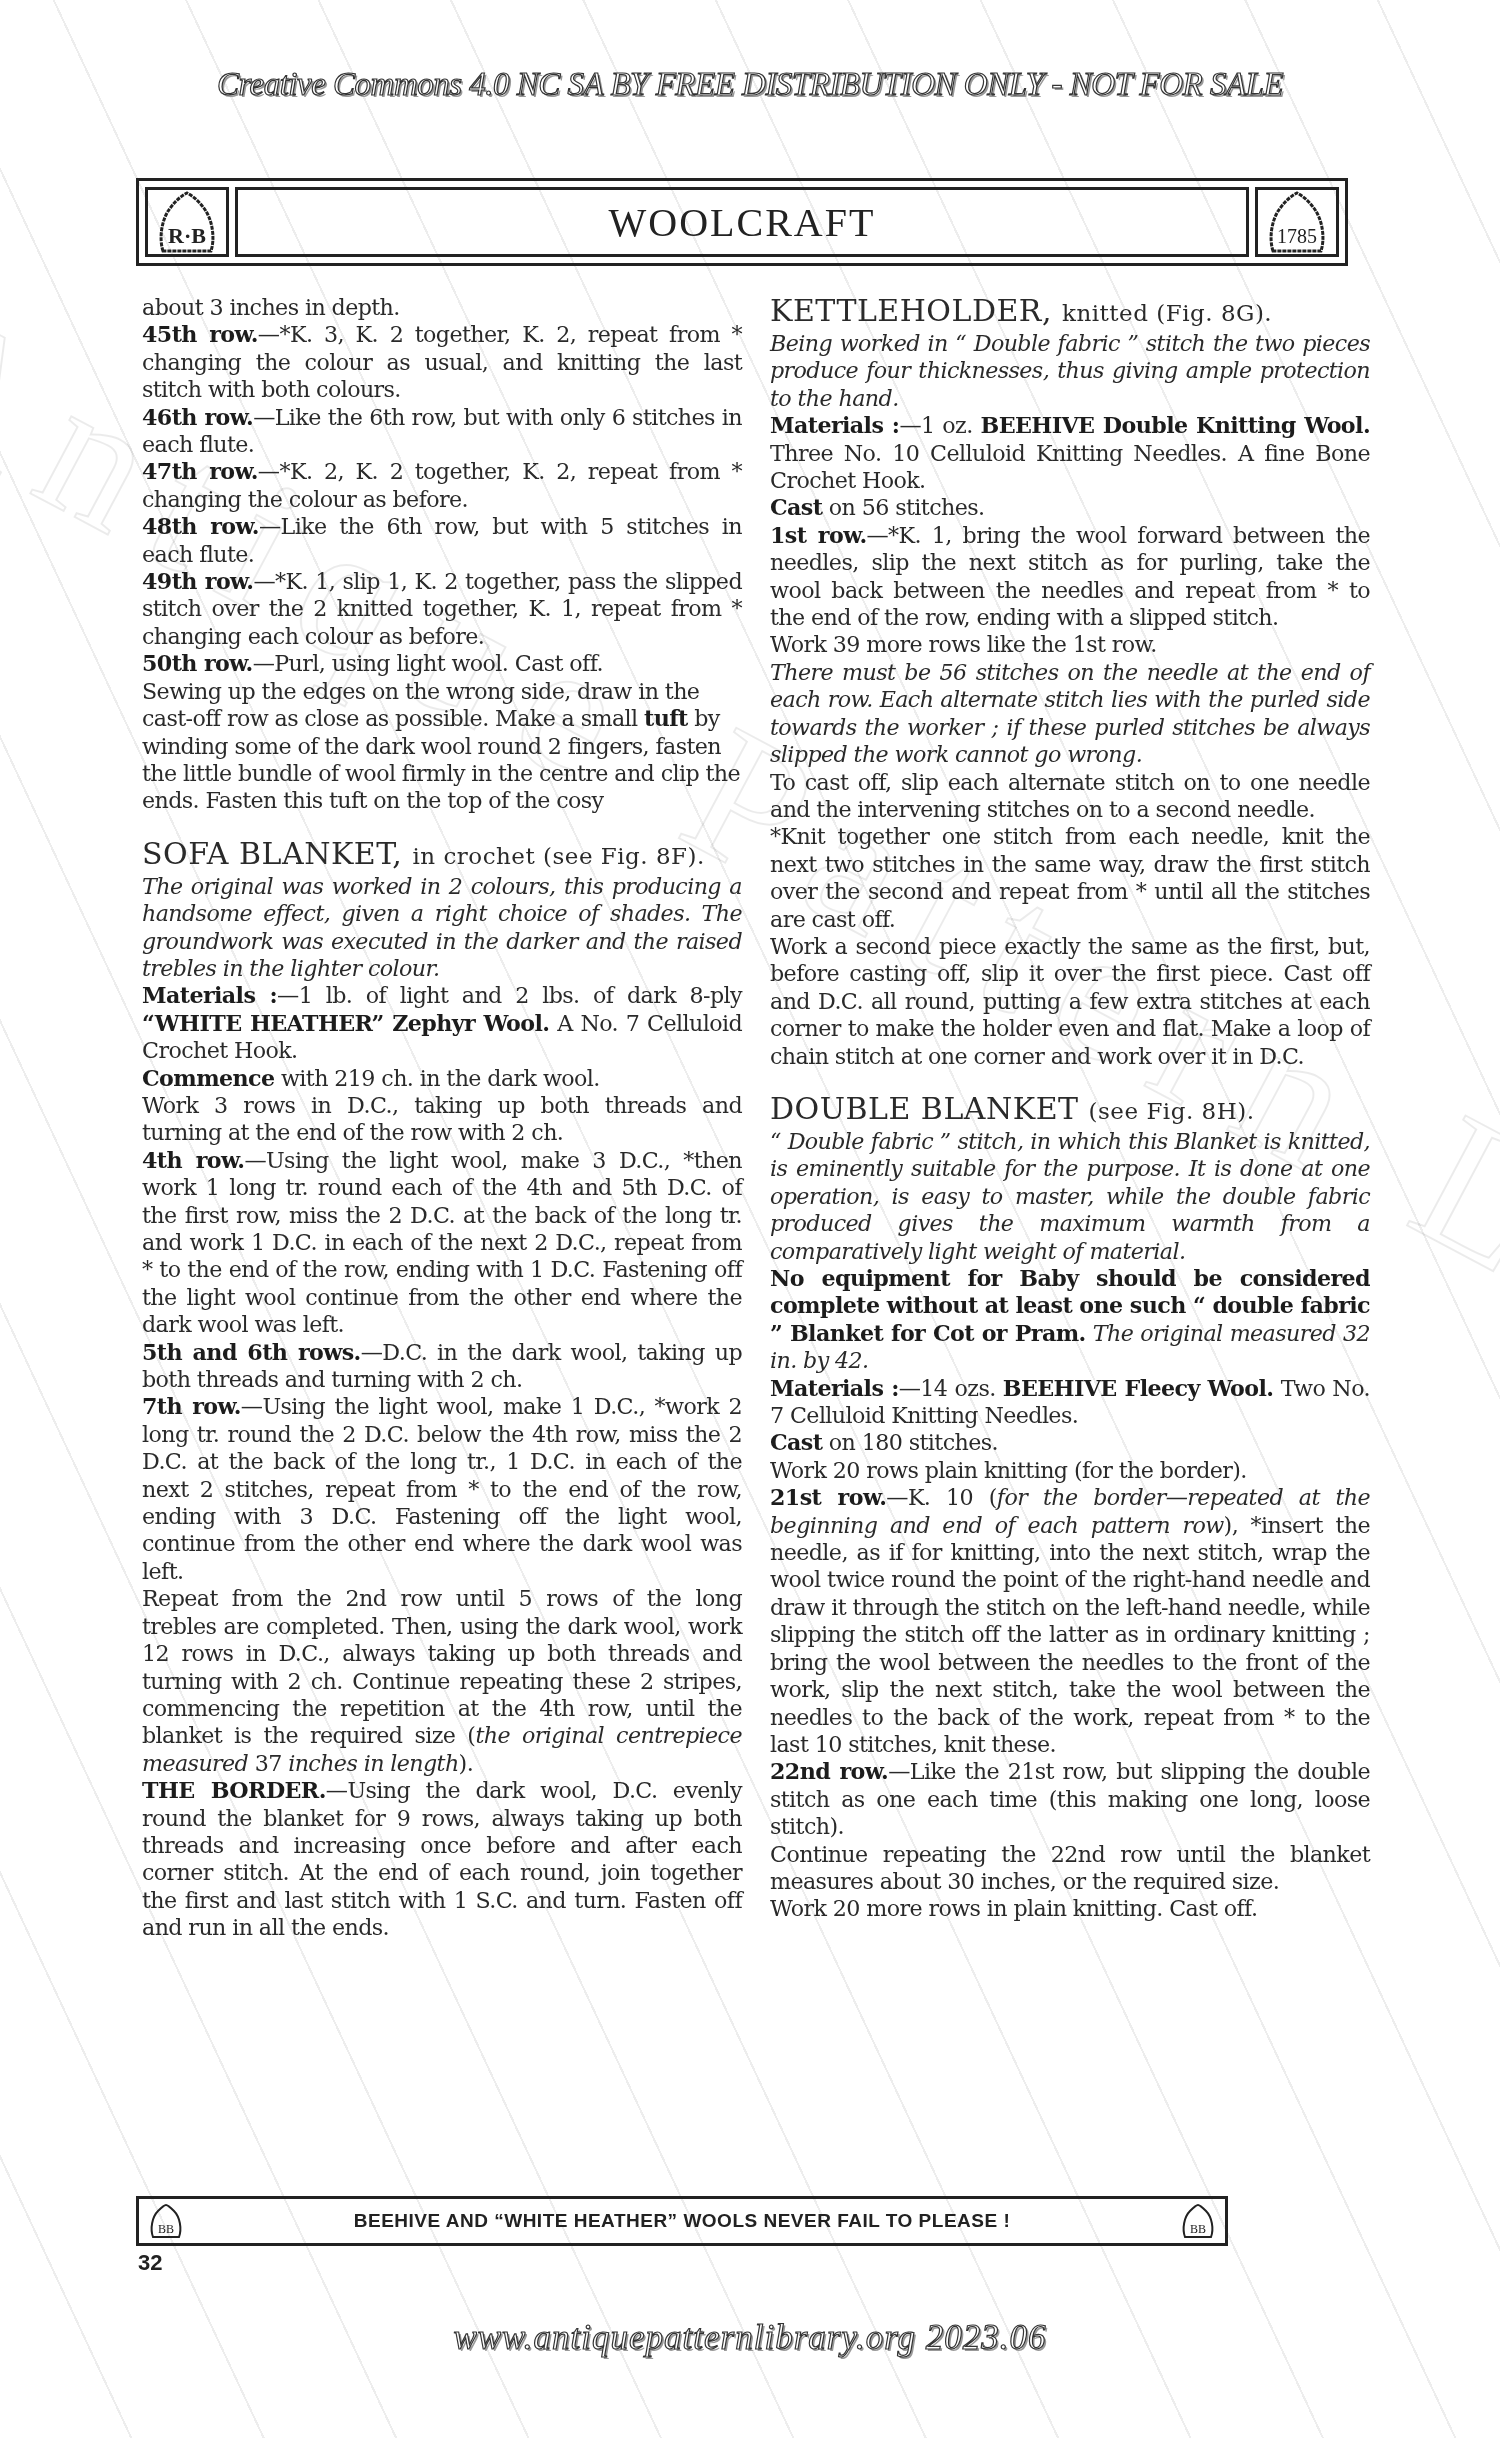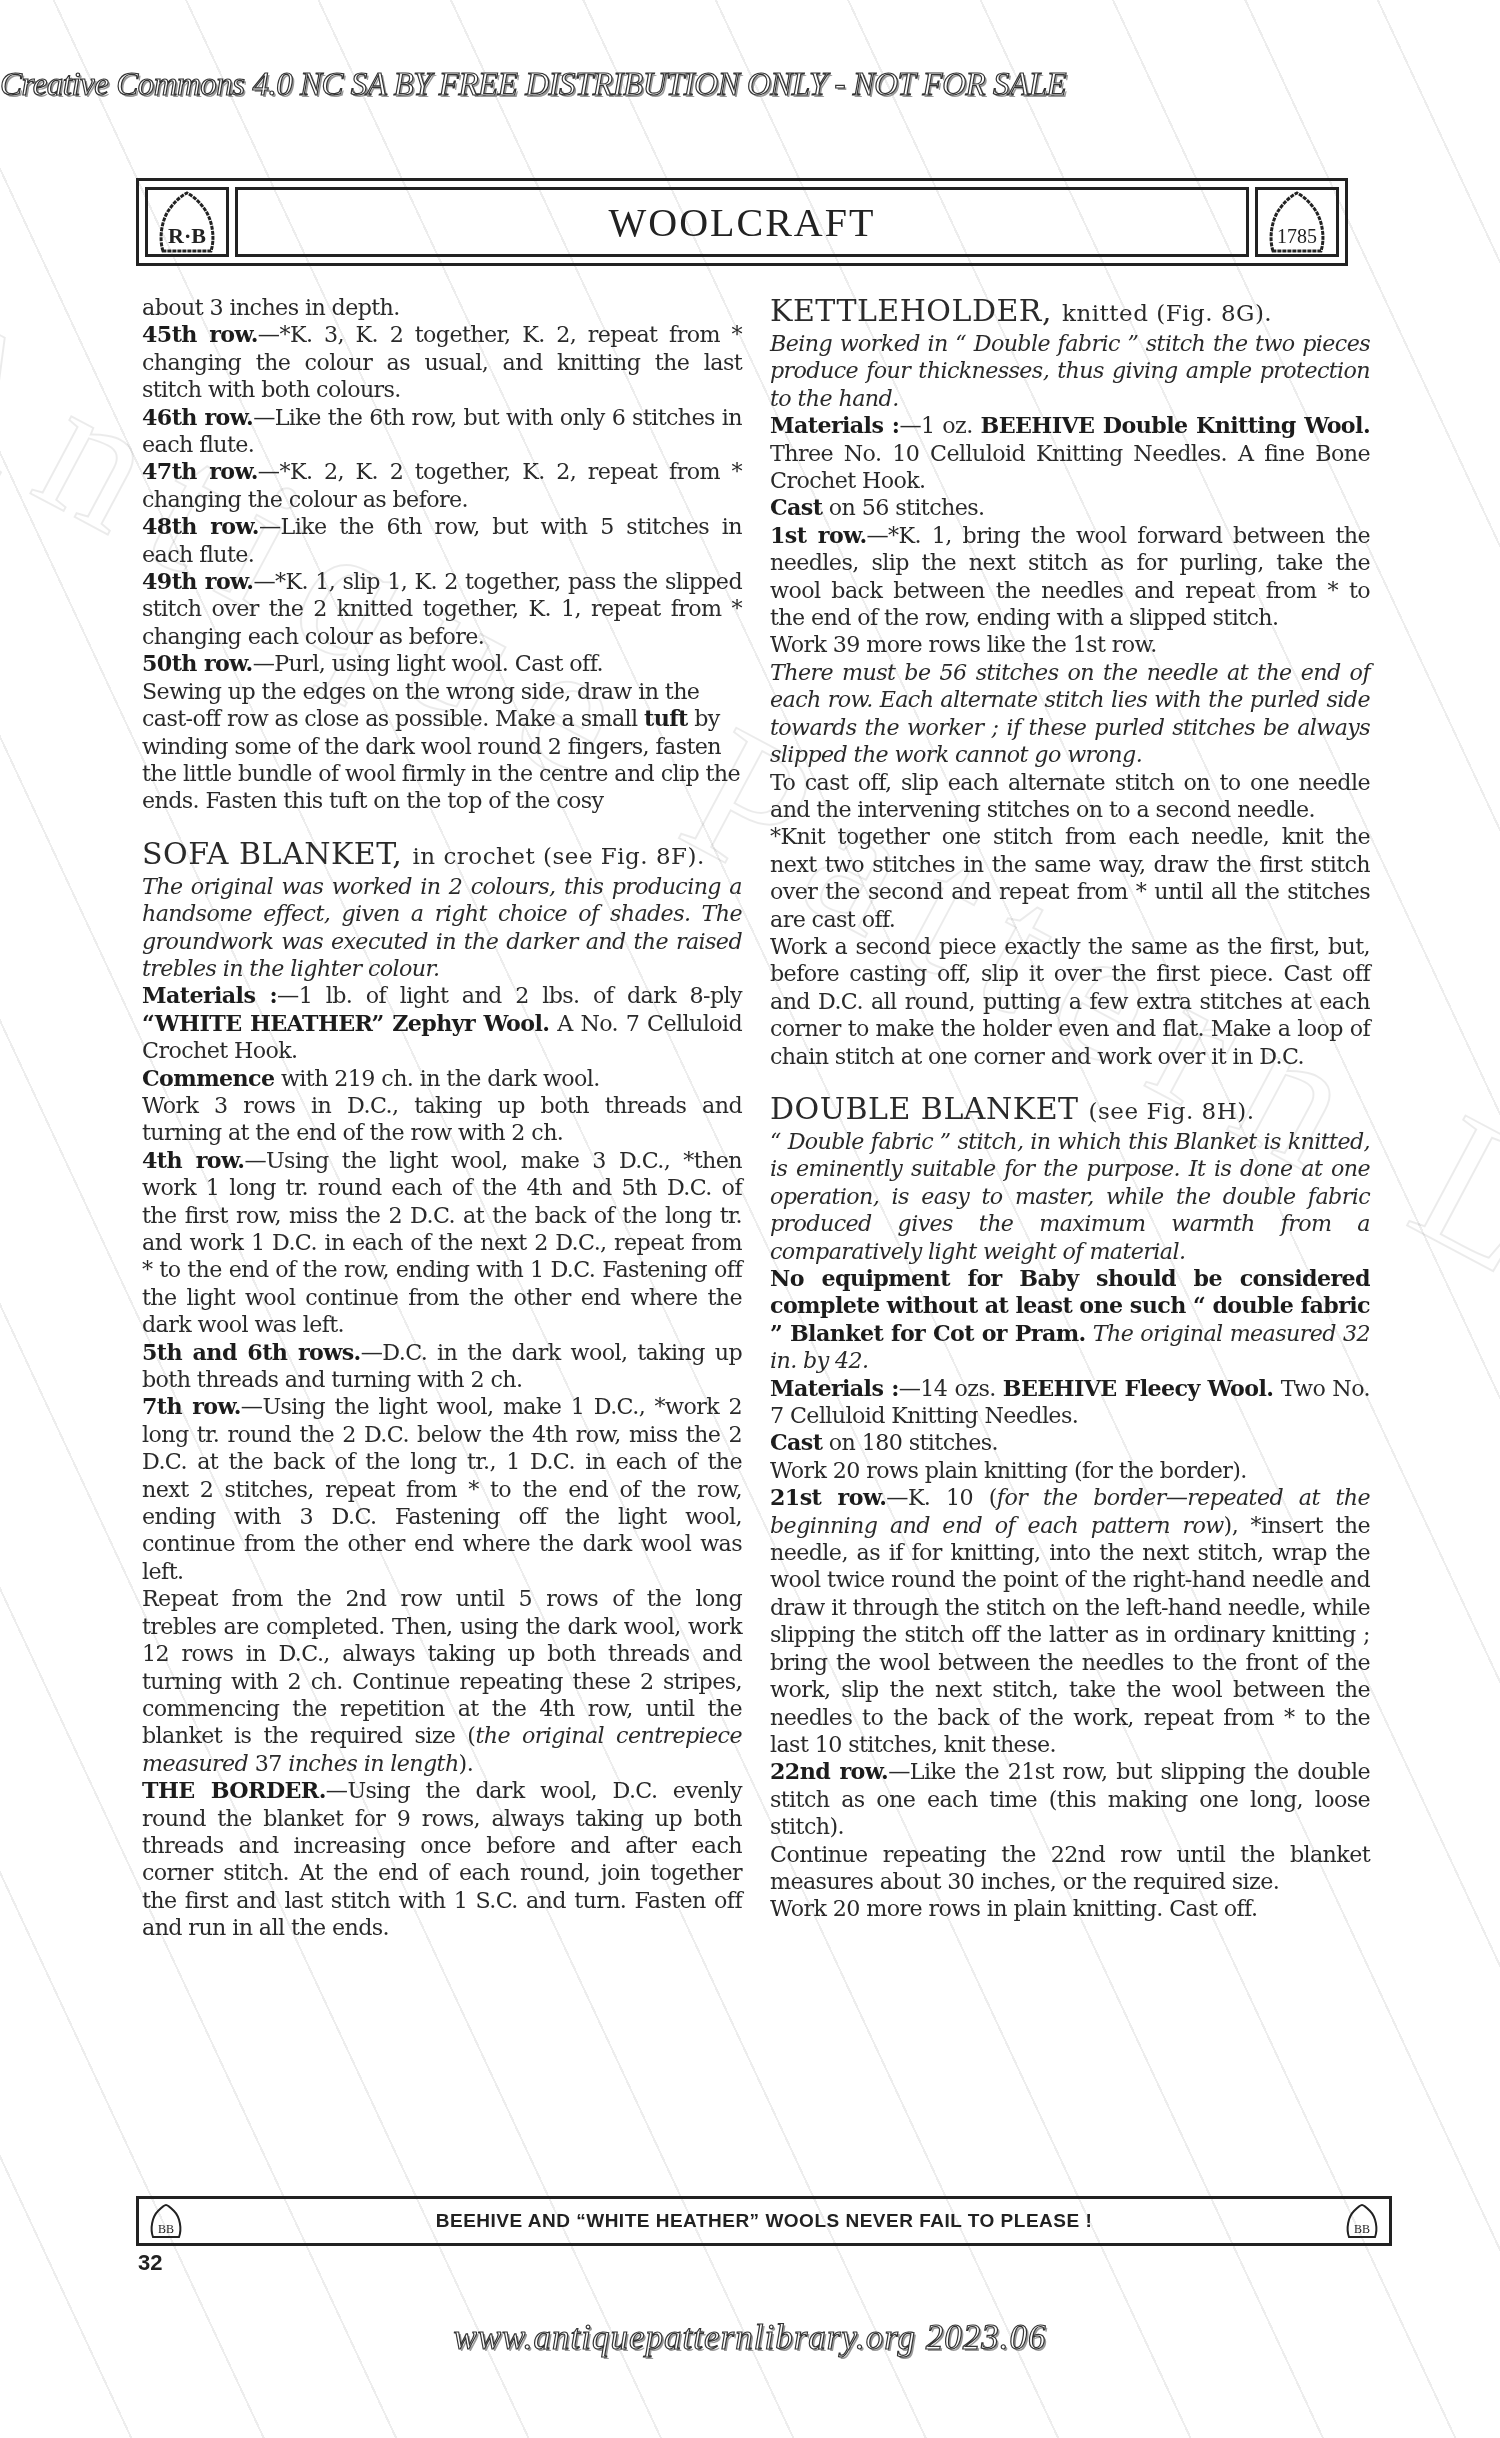--- a/index.html
+++ b/index.html
@@ -15,21 +15,21 @@
     background-image: repeating-linear-gradient(65deg, transparent 0, transparent 118px, rgba(0,0,0,0.07) 118px, rgba(0,0,0,0.07) 120px);
   }
   .bg-watermark {
     position:absolute; left:-40px; top:260px; width:1600px;
     transform:rotate(28deg); transform-origin:left top;
     font-family:"Liberation Serif", serif; font-size:190px; letter-spacing:30px;
     color:transparent; -webkit-text-stroke:2px rgba(0,0,0,0.08);
     white-space:nowrap; pointer-events:none;
   }
   .cc-banner {
-    position:absolute; top:66px; left:0; width:1500px; 
+    position:absolute; top:66px; left:0; width:1500px; text-align:center;
     font-family:"Liberation Serif", serif; font-style:italic; font-size:33px;
     color:#fff; -webkit-text-stroke:1.2px #333; letter-spacing:-0.5px;
     text-shadow:2px 2px 0 #999;
   }
   .header-bar {
     position:absolute; left:136px; top:178px; width:1212px; height:88px;
     border:3px solid #222; box-sizing:border-box; padding:6px;
     display:flex; gap:6px;
   }
   .logo-box {
@@ -50,21 +50,21 @@
   }
   .col-left { left:142px; }
   .col-right { left:770px; }
   .col p { margin:0; }
   b, .b { font-weight:bold; color:#1c1c1c; }
   i, .i { font-style:italic; }
   .heading { font-size:30px; font-weight:normal; line-height:34px; margin-top:22px !important; letter-spacing:0.5px; }
   .heading small { font-size:23px; }
   .heading-first { margin-top:0 !important; }
   .footer-bar {
-    position:absolute; left:136px; top:2196px; width:1256px; height:50px;
+    position:absolute; left:136px; top:2196px; width:1092px; height:50px;
     border:3px solid #222; box-sizing:border-box;
     display:flex; align-items:center; justify-content:space-between; padding:0 10px;
   }
   .footer-bar .slogan {
     font-family:"Liberation Sans", sans-serif; font-weight:bold; font-size:19px; letter-spacing:0.5px; color:#222;
   }
   .page-num {
     position:absolute; left:138px; top:2250px;
     font-family:"Liberation Sans", sans-serif; font-weight:bold; font-size:22px; color:#222;text-align:center;
   }

